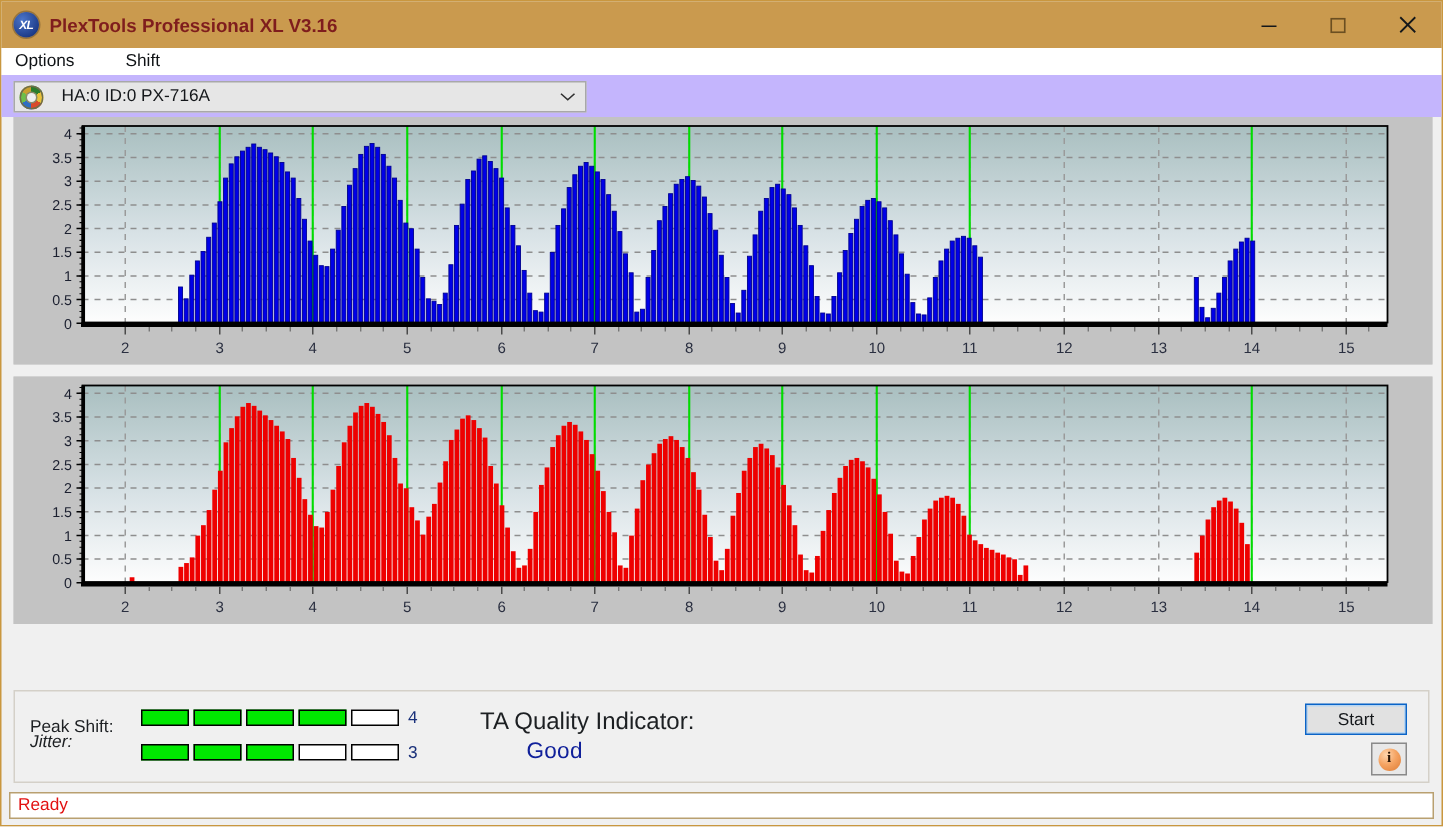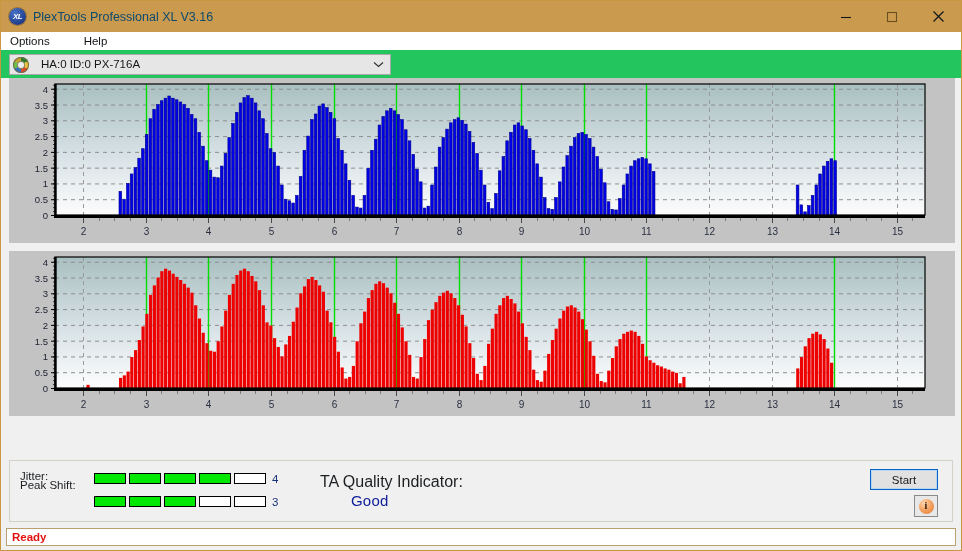--- a/index.html
+++ b/index.html
@@ -23,38 +23,38 @@
   .title-icon{
     width:17px;height:17px;border-radius:50%;
     background:radial-gradient(circle at 35% 30%, #4a74c8 0%, #1f3e8c 70%, #12275c 100%);
     margin-left:8px;margin-right:7px;
     display:flex;align-items:center;justify-content:center;
     color:#fff;font-size:8px;font-weight:bold;font-style:italic;
     letter-spacing:-0.5px;
     box-shadow:0 0 0 1px rgba(0,0,0,.25);
     flex:0 0 auto;
   }
-  .title-text{font-size:12.5px;color:#0c4a6e;white-space:nowrap;}
+  .title-text{font-size:12.5px;color:#7f1d1d;white-space:nowrap;font-weight:bold;}
   .win-buttons{position:absolute;right:0;top:0;height:31px;display:flex;}
   .win-btn{
     width:46px;height:31px;display:flex;align-items:center;justify-content:center;
     color:#14171a;font-size:13px;line-height:1;
   }
   .win-btn svg{display:block;}
 
   
   .menubar{
     height:18px;background:#ffffff;display:flex;align-items:center;
     padding-left:7px;gap:30px;
   }
   .menu-item{font-size:11.5px;color:#101316;padding:1px 2px;}
 
   
   .toolbar{
-    height:28px;background:#22c55e;display:flex;align-items:center;
+    height:28px;background:#c4b5fd;display:flex;align-items:center;
     padding:0 8px;gap:6px;
   }
   .combo{
     height:21px;background:#e6e6e6;border:1px solid #a8a8a8;
     display:flex;align-items:center;position:relative;
     box-sizing:border-box;font-size:11.5px;color:#14171a;
   }
   .combo .label{padding-left:7px;white-space:nowrap;overflow:hidden;}
   .combo .arrow{
     position:absolute;right:6px;top:0;bottom:0;display:flex;align-items:center;
@@ -130,21 +130,21 @@
     color:#2a1505;font-size:10px;font-weight:bold;font-family:"Liberation Serif",serif;
     line-height:1;
   }
 
   
   .statusbar{
     position:absolute;left:5px;right:5px;bottom:4px;height:18px;
     background:#ffffff;border:1px solid #b9a070;box-sizing:border-box;
     display:flex;align-items:center;padding-left:5px;
   }
-  .status-text{font-size:11.5px;color:#e21111;font-weight:bold;}
+  .status-text{font-size:11.5px;color:#e21111;}
 </style>
 </head>
 <body>
 
 <div id="app">
 
   <div class="titlebar">
     <div class="title-icon">XL</div>
     <div class="title-text">PlexTools Professional XL V3.16</div>
     <div class="win-buttons">
@@ -162,21 +162,21 @@
         <svg width="13" height="13" viewBox="0 0 13 13">
             <line x1="1.5" y1="1.5" x2="11.5" y2="11.5" stroke="#14171a" stroke-width="1.2"></line>
             <line x1="11.5" y1="1.5" x2="1.5" y2="11.5" stroke="#14171a" stroke-width="1.2"></line>
           </svg>
       </div>
     </div>
   </div>
 
   <div class="menubar">
     <div class="menu-item">Options</div>
-    <div class="menu-item">Help</div>
+    <div class="menu-item">Shift</div>
   </div>
 
   <div class="toolbar">
     <div class="combo combo-drive">
       <span class="disc-icon"></span>
       <span class="label">HA:0 ID:0  PX-716A</span>
       <span class="arrow">
         <svg width="11" height="7" viewBox="0 0 11 7">
             <path d="M1 1.5 L5.5 5.5 L10 1.5" fill="none" stroke="#303030" stroke-width="1.1"></path>
           </svg>
@@ -839,21 +839,21 @@
             <line x1="857.5" y1="140" x2="857.5" y2="143" stroke="#6a6a6a" stroke-width="0.8"></line>
             <line x1="872.5" y1="140" x2="872.5" y2="143" stroke="#6a6a6a" stroke-width="0.8"></line>
             <line x1="903.5" y1="140" x2="903.5" y2="143" stroke="#6a6a6a" stroke-width="0.8"></line>
           </svg>
         </div>
     </div>
   </div>
 
   <div class="bottom">
     <div class="bottom-inner">
-      <div class="metric-label" style="left:10px;top:9px;">Jitter:</div>
+      <div class="metric-label" style="left:10px;top:28px;font-style:italic;">Jitter:</div>
       <div class="meter" id="jitter-meter" style="left:84px;top:12px;">
           <div class="seg on"></div>
           <div class="seg on"></div>
           <div class="seg on"></div>
           <div class="seg on"></div>
           <div class="seg"></div>
         </div>
       <div class="meter-value" style="left:262px;top:12px;">4</div>
 
       <div class="metric-label" style="left:10px;top:18px;">Peak Shift:</div>

